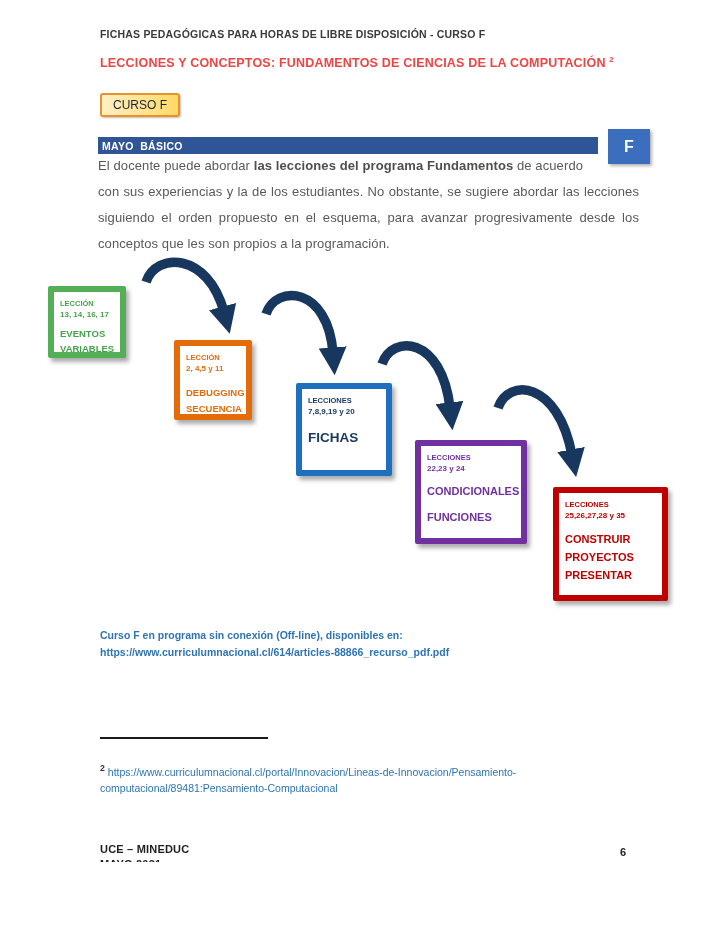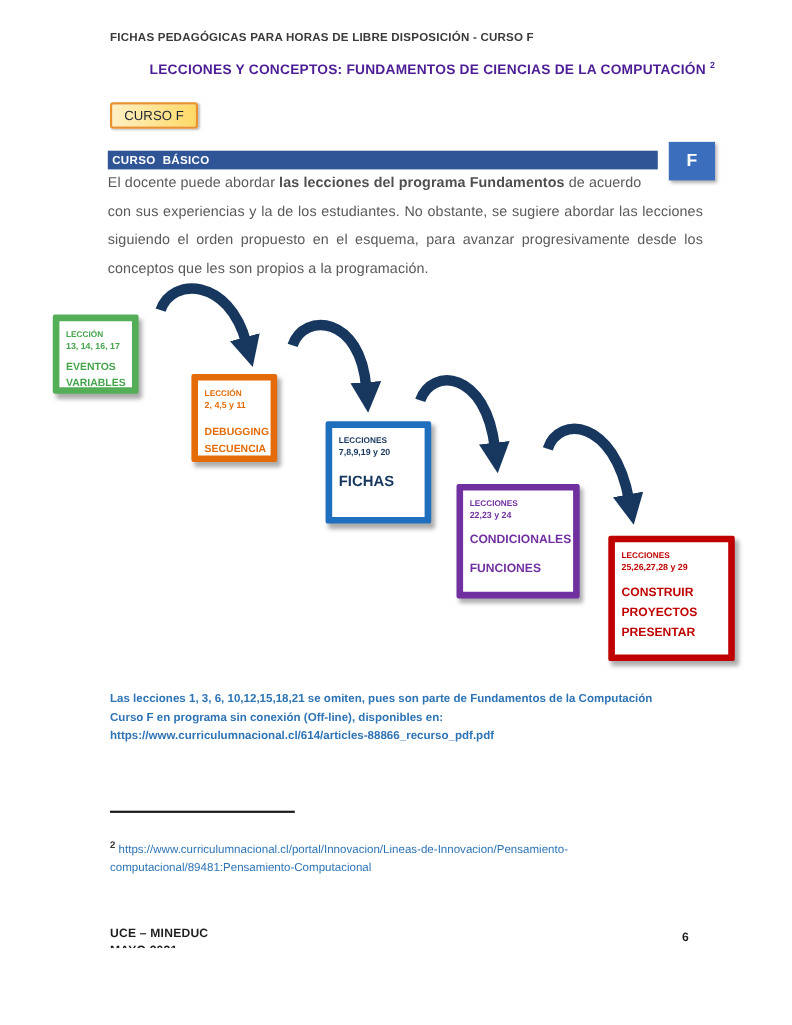--- a/index.html
+++ b/index.html
@@ -2,21 +2,21 @@
 <html style="--section-bar: #2F5597; --course-letter-bg: #3B6FBE; --badge-border: #E8912D; --badge-fill: #FFD966; --note-blue: #2E74B5; --arrow: #17375E; --bottom-bar: #1F3864;"><head>
 <meta charset="utf-8">
 <style>
   html,body{margin:0;padding:0;background:#ffffff;}
   .page{position:relative;width:720px;height:862px;background:#fff;overflow:hidden;
         font-family:"Liberation Sans",sans-serif;}
 
   #header-line{position:absolute;left:100px;top:28px;font-size:10.5px;font-weight:bold;
                color:#3a3a3a;letter-spacing:.2px;}
   #page-title{position:absolute;left:100px;top:55px;font-size:12.5px;font-weight:bold;
-              color:#4c1d95;letter-spacing:.2px;margin-left:36px;}
+              color:#ef4444;letter-spacing:.2px;}
   #page-title sup{font-size:8px;}
 
   #curso-badge{position:absolute;left:100px;top:93px;min-width:64px;height:20px;padding:0 6px;
                border:2px solid var(--badge-border,#E8912D);border-radius:3px;
                background:linear-gradient(90deg,#FFF0C4,var(--badge-fill,#FFD966));
                display:flex;align-items:center;justify-content:center;
                font-weight:normal;font-size:12px;color:#1d2433;box-shadow:1px 1px 2px rgba(0,0,0,.25);}
 
   #section-bar{position:absolute;left:98px;top:137px;width:500px;height:17px;
                background:var(--section-bar,#2F5597);color:#fff;font-weight:bold;font-size:10.5px;
@@ -85,21 +85,21 @@
 
   <div id="header-line">FICHAS PEDAGÓGICAS PARA HORAS DE LIBRE DISPOSICIÓN - CURSO F</div>
 
   <div id="page-title">
     <span>LECCIONES Y CONCEPTOS: FUNDAMENTOS DE CIENCIAS DE LA COMPUTACIÓN</span>
     <sup>2</sup>
   </div>
 
   <div id="curso-badge">CURSO F</div>
 
-  <div id="section-bar">CURSO  BÁSICO</div>
+  <div id="section-bar">MAYO  BÁSICO</div>
 
   <div id="course-letter">F</div>
 
   <p id="body-paragraph"><span>El docente puede abordar </span><b>las lecciones del programa Fundamentos</b><span> de acuerdo</span><br><span>con sus experiencias y la de los estudiantes. No obstante, se sugiere abordar las lecciones siguiendo el orden propuesto en el esquema, para avanzar progresivamente desde los conceptos que les son propios a la programación.</span></p>
 
   <div id="diagram">
 
     <svg id="arrows-svg" width="720" height="365" viewBox="0 0 720 365">
       <defs>
         <marker id="mh-w" markerUnits="userSpaceOnUse" markerWidth="40" markerHeight="40" viewBox="0 0 10 10" refX="3" refY="5" orient="auto">
@@ -157,32 +157,31 @@
       <div class="box-label">LECCIONES</div>
       <div class="box-lessons">22,23 y 24</div>
       <div class="box-concepts">
         <div class="concept">CONDICIONALES</div>
         <div class="concept">FUNCIONES</div>
       </div>
     </div>
 
     <div class="diagram-box" id="box-4" style="--bc: #C00000; --tc: #C00000;">
       <div class="box-label">LECCIONES</div>
-      <div class="box-lessons">25,26,27,28 y 29</div>
+      <div class="box-lessons">25,26,27,28 y 35</div>
       <div class="box-concepts">
         <div class="concept">CONSTRUIR</div>
         <div class="concept">PROYECTOS</div>
         <div class="concept">PRESENTAR</div>
       </div>
     </div>
 
   </div>
 
   <div id="note">
-    <span class="note-line">Las lecciones 1, 3, 6, 10,12,15,18,21 se omiten, pues son parte de Fundamentos de la Computación</span>
     <span class="note-line">Curso F en programa sin conexión (Off-line), disponibles en:</span>
     <a class="note-line">https://www.curriculumnacional.cl/614/articles-88866_recurso_pdf.pdf</a>
   </div>
 
   <div id="footnote-rule"></div>
 
   <div id="footnote"><sup id="fn-marker">2</sup> <a>https://www.curriculumnacional.cl/portal/Innovacion/Lineas-de-Innovacion/Pensamiento-computacional/89481:Pensamiento-Computacional</a></div>
 
   <div id="footer-block">
     <div>UCE – MINEDUC</div>

